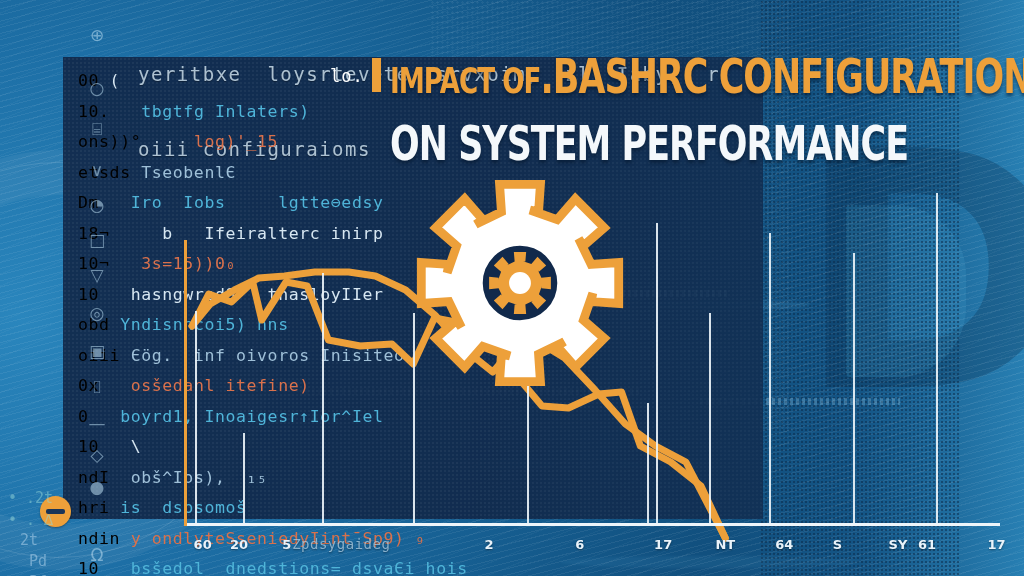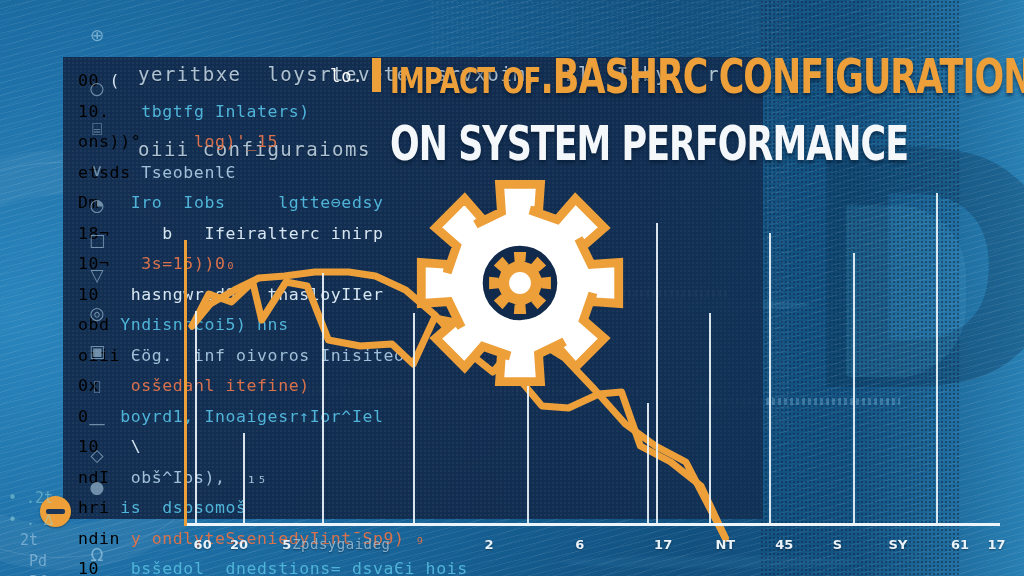--- a/index.html
+++ b/index.html
@@ -298,24 +298,24 @@
     <div class="axis-y"></div>
     <div id="xticks">
         <div class="xtick" style="left: 22.663px;">60</div>
         <div class="xtick" style="left: 59.0185px;">20</div>
         <div class="xtick" style="left: 106.735px;">5</div>
         <div class="xtick garble" style="left: 161.269px;">Zpdsygaideg</div>
         <div class="xtick" style="left: 308.963px;">2</div>
         <div class="xtick" style="left: 399.852px;">6</div>
         <div class="xtick" style="left: 483.167px;">17</div>
         <div class="xtick" style="left: 545.274px;">NT</div>
-        <div class="xtick" style="left: 604.352px;">45</div>
+        <div class="xtick" style="left: 604.352px;">64</div>
         <div class="xtick" style="left: 657.37px;">S</div>
         <div class="xtick" style="left: 717.963px; margin-top: 7px;">SY</div>
-        <div class="xtick" style="left: 780px;">61</div>
+        <div class="xtick" style="left: 747px;">61</div>
         <div class="xtick" style="left: 816.426px;">17</div>
       </div>
   </div>
 
   <div class="gear">
     <svg viewBox="0 0 100 100" width="210" height="210">
       <g id="gear-g">
           <path d="M83.87 41.16 L97.00 40.27 L97.00 59.73 L83.87 58.84 L84.67 54.80 L80.20 67.70 L90.12 76.35 L76.35 90.12 L67.70 80.20 L71.12 77.91 L58.84 83.87 L59.73 97.00 L40.27 97.00 L41.16 83.87 L45.20 84.67 L32.30 80.20 L23.65 90.12 L9.88 76.35 L19.80 67.70 L22.09 71.12 L16.13 58.84 L3.00 59.73 L3.00 40.27 L16.13 41.16 L15.33 45.20 L19.80 32.30 L9.88 23.65 L23.65 9.88 L32.30 19.80 L28.88 22.09 L41.16 16.13 L40.27 3.00 L59.73 3.00 L58.84 16.13 L54.80 15.33 L67.70 19.80 L76.35 9.88 L90.12 23.65 L80.20 32.30 L77.91 28.88 Z" fill="#ffffff" stroke="#eda03a" stroke-width="4.2"></path>
           <circle cx="50" cy="50" r="20" fill="#11294b" stroke="#ffffff" stroke-width="4.5"></circle>
           <path d="M60.19 47.45 L64.71 47.07 L64.71 52.93 L60.19 52.55 L60.39 51.54 L59.01 55.40 L62.47 58.33 L58.33 62.47 L55.40 59.01 L56.25 58.43 L52.55 60.19 L52.93 64.71 L47.07 64.71 L47.45 60.19 L48.46 60.39 L44.60 59.01 L41.67 62.47 L37.53 58.33 L40.99 55.40 L41.57 56.25 L39.81 52.55 L35.29 52.93 L35.29 47.07 L39.81 47.45 L39.61 48.46 L40.99 44.60 L37.53 41.67 L41.67 37.53 L44.60 40.99 L43.75 41.57 L47.45 39.81 L47.07 35.29 L52.93 35.29 L52.55 39.81 L51.54 39.61 L55.40 40.99 L58.33 37.53 L62.47 41.67 L59.01 44.60 L58.43 43.75 Z" fill="#eda03a"></path>

